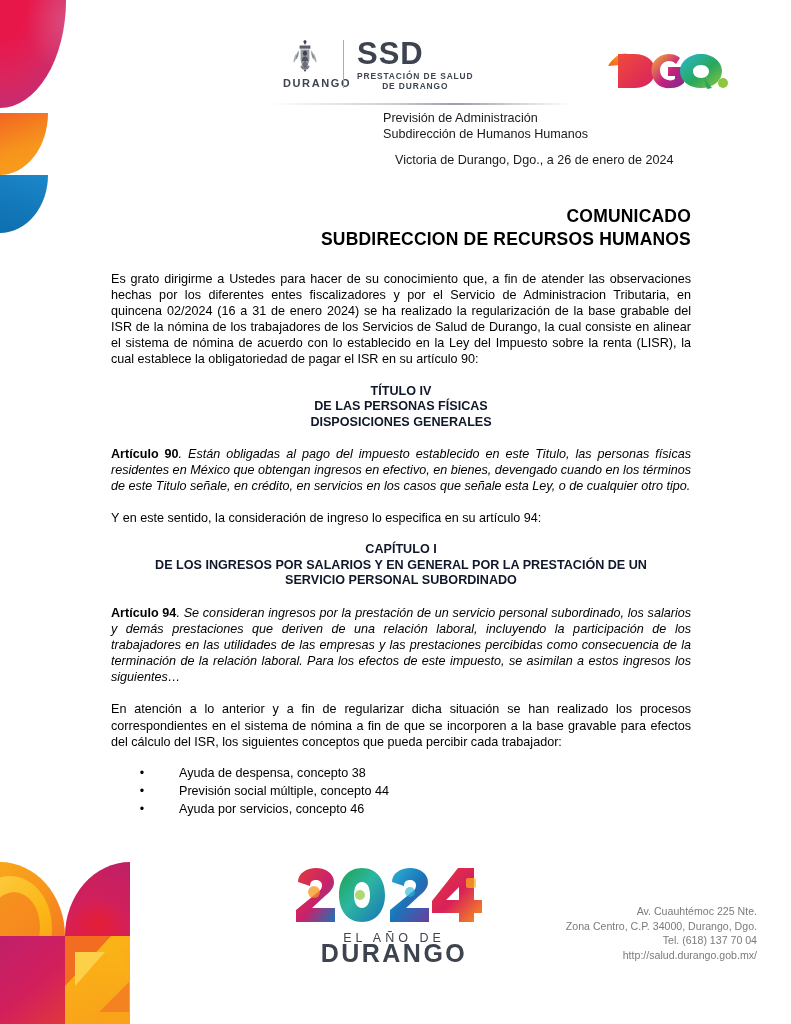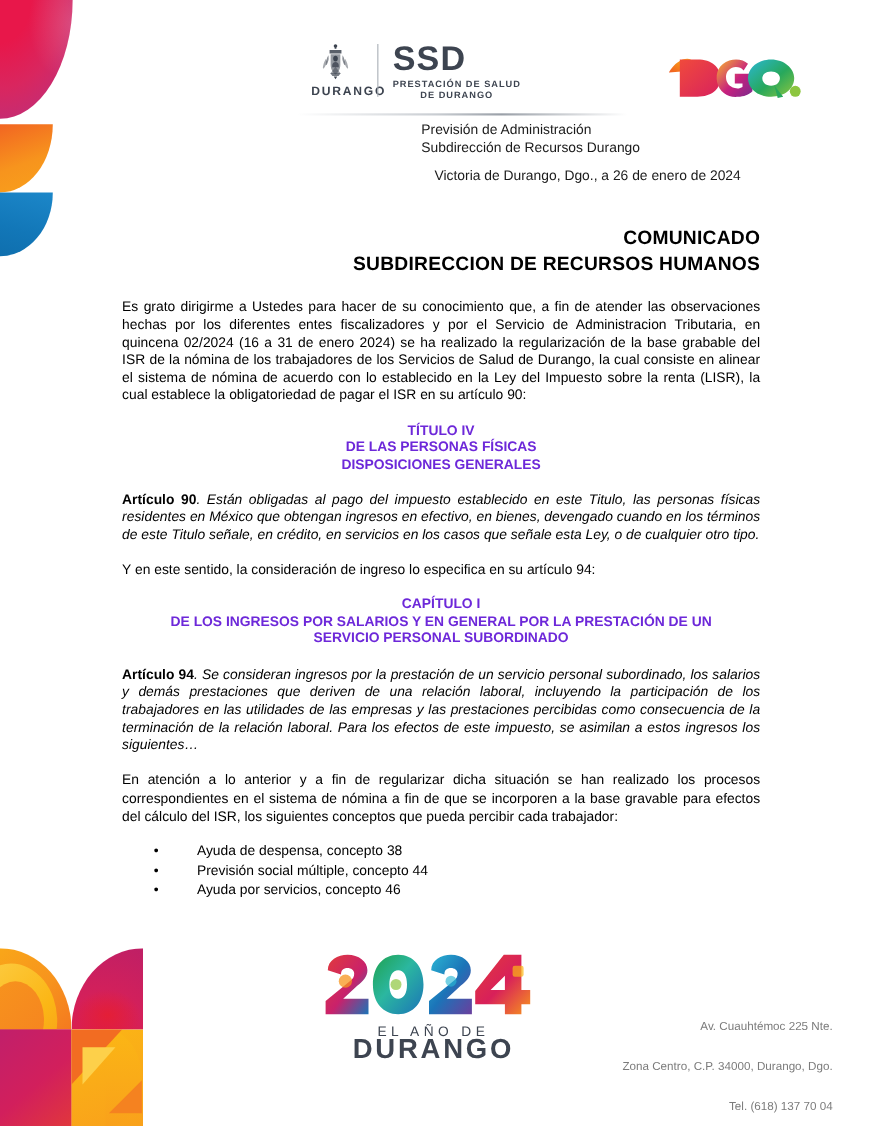--- a/index.html
+++ b/index.html
@@ -173,21 +173,21 @@
     margin: 0; text-align: justify; font-size: 12.6px; line-height: 16.1px;
     color: #000; hyphens: none;
   }
   p.body-text.italic { font-style: italic; }
   .gap-16 { height: 16px; }
   .gap-14 { height: 14px; }
   .gap-20 { height: 20px; }
 
   .center-head {
     text-align: center; font-weight: bold; font-size: 12.6px; line-height: 15.5px;
-    color: #6d28d9;
+    color: #0f172a;
   }
   .lbl { font-weight: bold; font-style: normal; }
 
   ul.concept-list {
     margin: 0; padding: 0 0 0 26px; list-style: none;
   }
   ul.concept-list li {
     font-size: 12.6px; line-height: 18px; color: #000;
     position: relative; padding-left: 42px;
   }
@@ -197,21 +197,21 @@
   }
 
   
   #footer-logo { position: absolute; left: 290px; top: 866px; width: 208px; height: 100px; }
   #footer-logo svg { display: block; }
 
   #footer-address {
     position: absolute; right: 34px; top: 904px;
     text-align: right; font-size: 10.6px; line-height: 14.6px; color: #7b7b7b;
   }
-  #footer-address div { white-space: nowrap; margin-top: 22px; }
+  #footer-address div { white-space: nowrap; }
 </style>
 </head>
 <body>
 
 <div id="page">
 
   <div class="deco" id="deco-tl-red"></div>
   <div class="deco" id="deco-tl-orange"></div>
   <div class="deco" id="deco-tl-blue"></div>
 
@@ -297,21 +297,21 @@
           <circle cx="119" cy="39" r="5" fill="#8dc63f"></circle>
           <path d="M100 34 l8 10 -5 1 z" fill="#27a85c"></path>
         </svg>
       </span>
     </div>
 
     <div id="header-rule"></div>
 
     <div id="dept-lines">
       <div>Previsión de Administración</div>
-      <div>Subdirección de Recursos Durango</div>
+      <div>Subdirección de Humanos Humanos</div>
     </div>
 
     <div id="letter-date">Victoria de Durango, Dgo., a 26 de enero de 2024</div>
   </div>
 
   <div id="content">
 
     <div class="doc-title">
       <div>COMUNICADO</div>
       <div>SUBDIRECCION DE RECURSOS HUMANOS</div>

